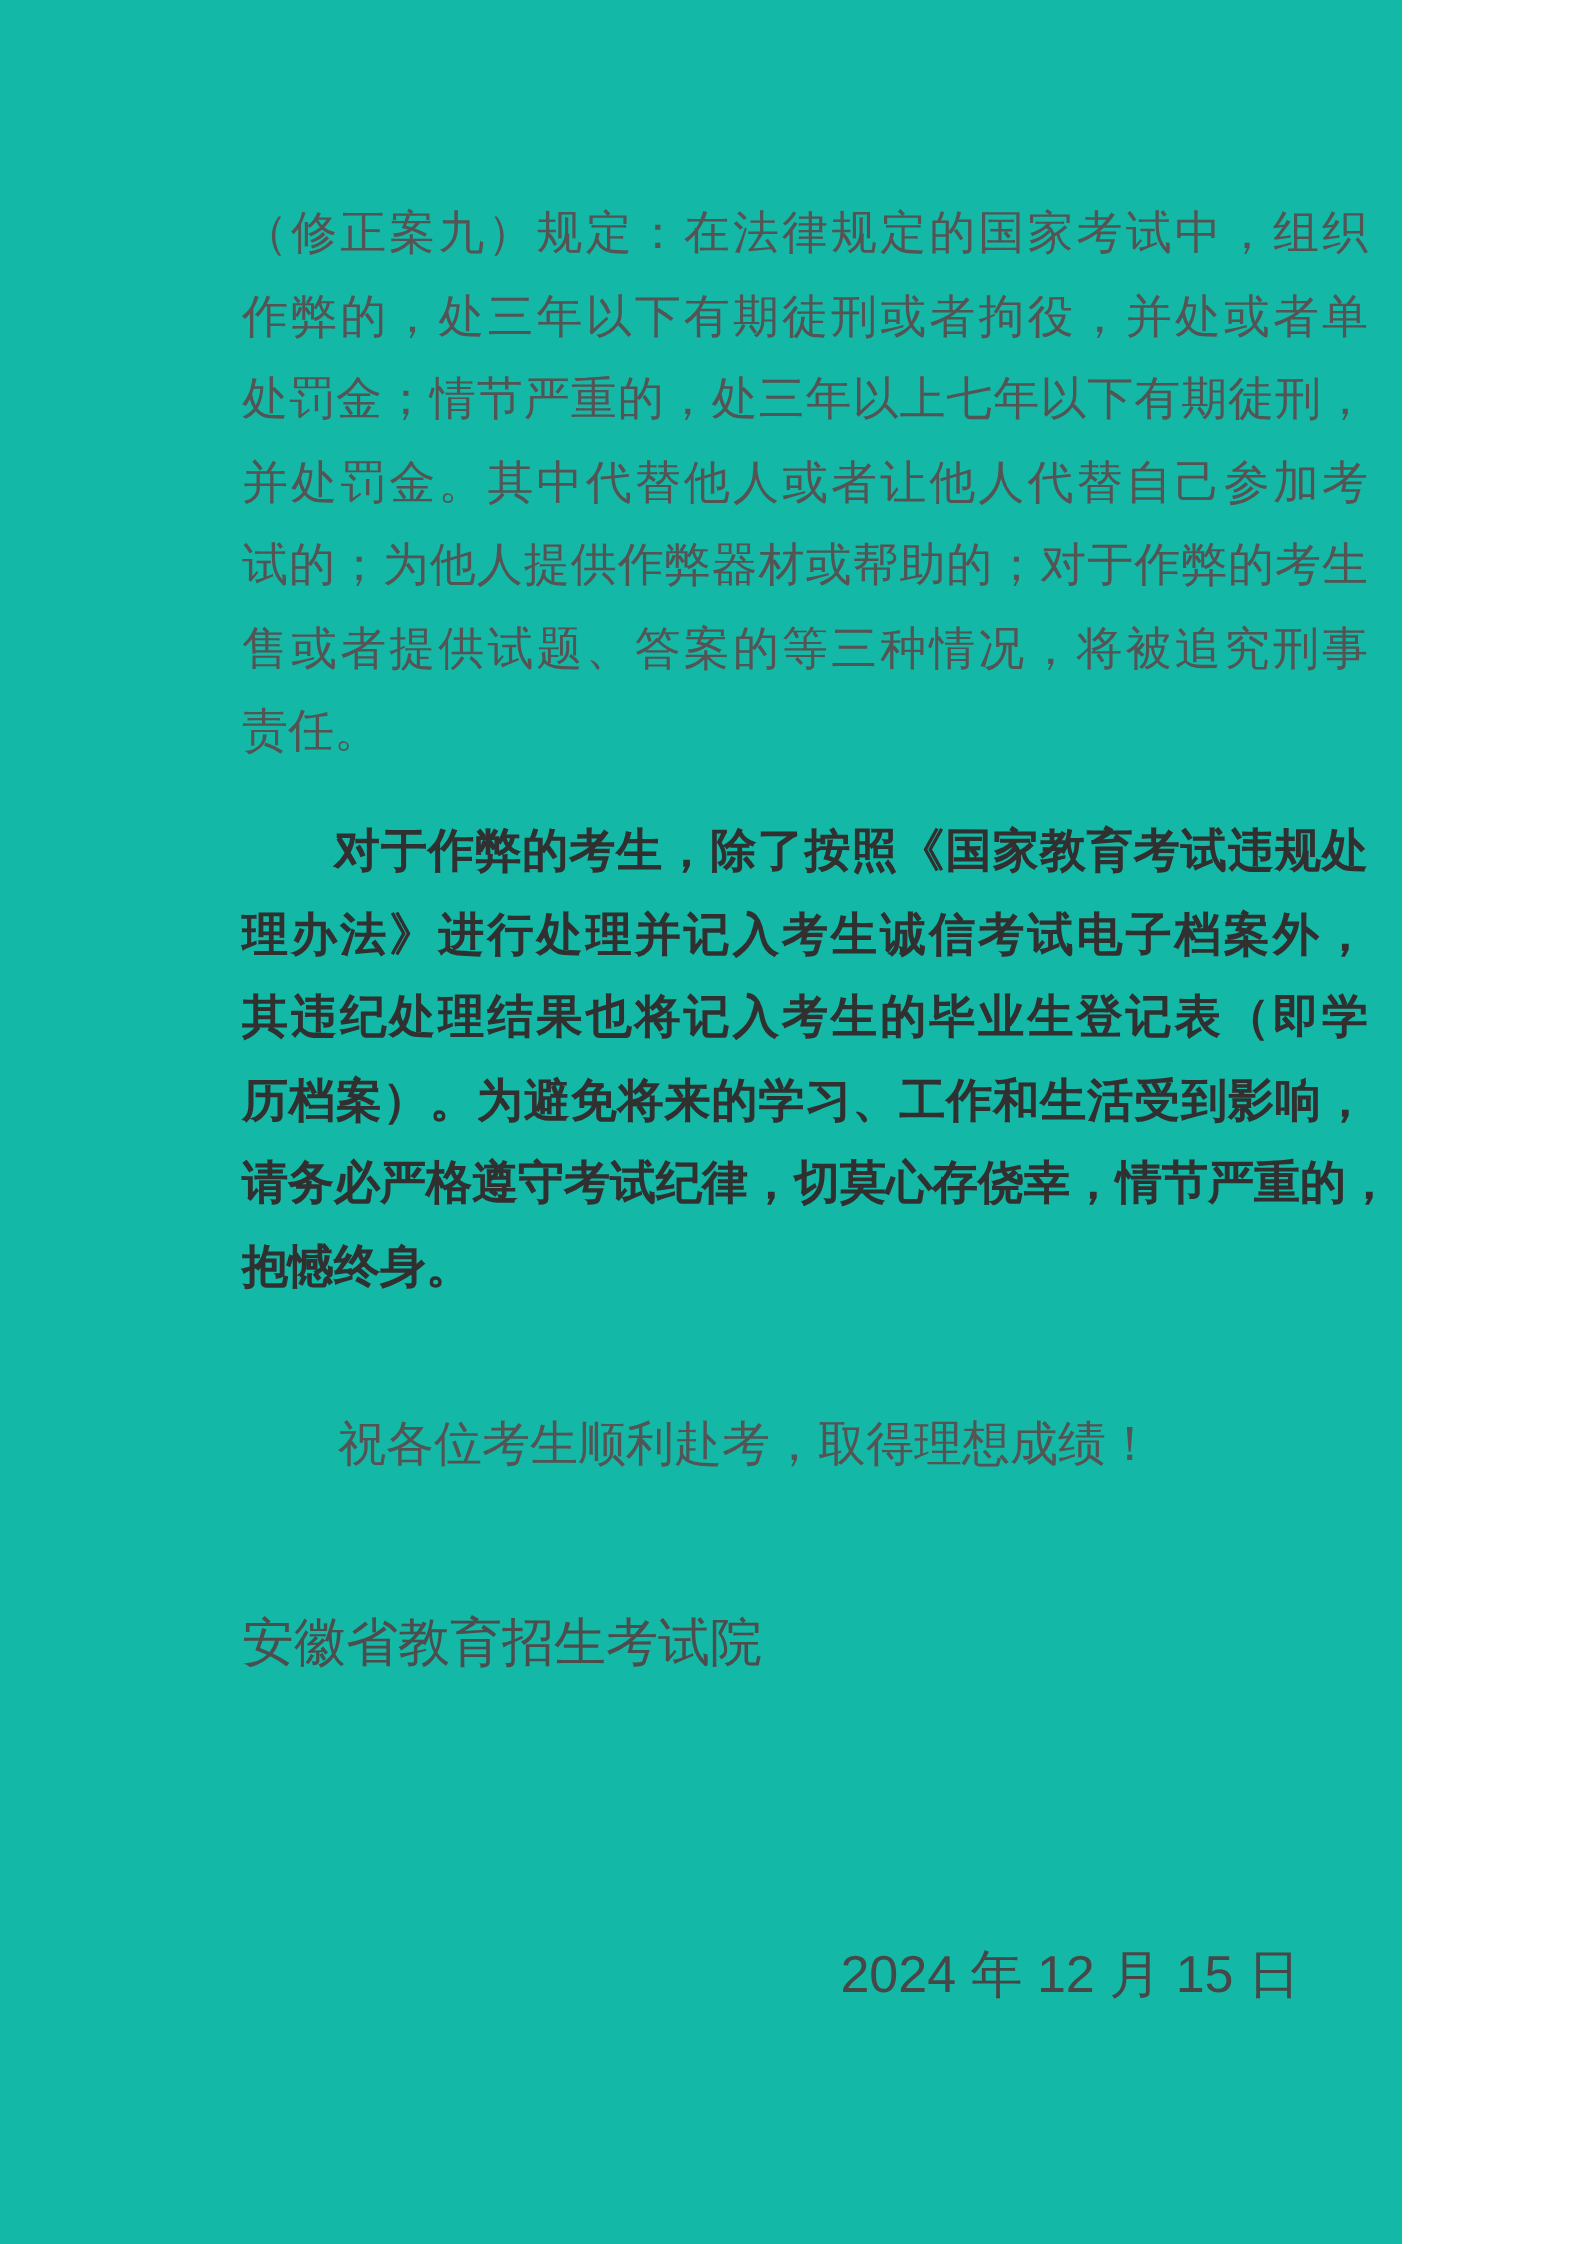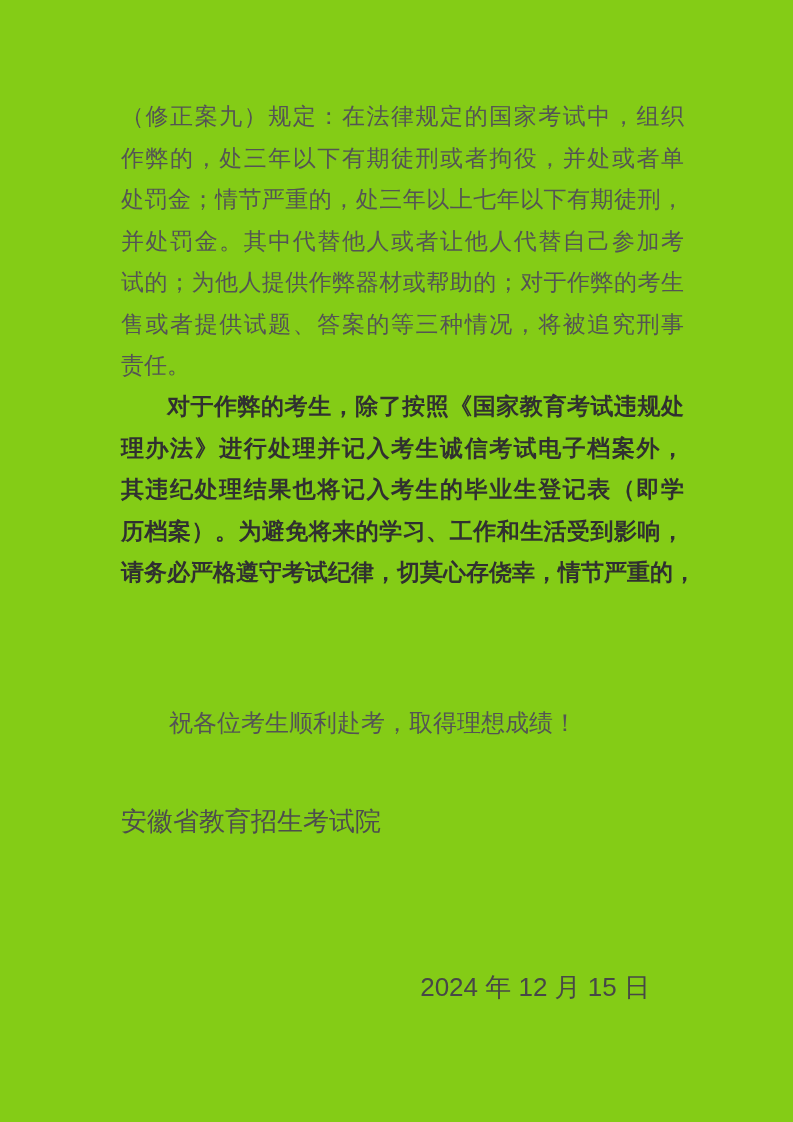--- a/index.html
+++ b/index.html
@@ -10,23 +10,23 @@
   body {
     width: 793px;
     height: 1122px;
     position: relative;
     overflow: hidden;
     font-family: "Liberation Serif", "DejaVu Serif", serif;
   }
   .page {
     position: absolute;
     left: 0; top: 0;
-    width: 793px;
+    width: 701px;
     height: 1122px;
-    background: #84cc16;
+    background: #14b8a6;
   }
   .textblock {
     position: absolute;
     left: 121px;
     width: 563px;
   }
   .serif-body {
     font-family: "Liberation Serif", "DejaVu Serif", serif;
     font-weight: 400;
     color: #545454;
@@ -43,20 +43,21 @@
   .jline {
     text-align: justify;
     text-align-last: justify;
     white-space: nowrap;
   }
   .lastline {
     text-align: left;
   }
   .indent2 {
     text-indent: 2em;
+    margin-top: 19px;
   }
   .para1 { top: 96px; }
   .para2 { top: 386px; }
   .wish  {
     top: 677px;
     text-indent: 2em;
     font-size: 24px;
     margin-top: 26px;
   }
   .signature {
@@ -93,20 +94,21 @@
     <div class="jline">售或者提供试题、答案的等三种情况，将被追究刑事</div>
     <div class="lastline">责任。</div>
   </div>
 
   <div class="textblock sans-bold para2">
     <div class="jline indent2">对于作弊的考生，除了按照《国家教育考试违规处</div>
     <div class="jline">理办法》进行处理并记入考生诚信考试电子档案外，</div>
     <div class="jline">其违纪处理结果也将记入考生的毕业生登记表（即学</div>
     <div class="jline">历档案）。为避免将来的学习、工作和生活受到影响，</div>
     <div class="jline">请务必严格遵守考试纪律，切莫心存侥幸，情节严重的，</div>
+    <div class="lastline">抱憾终身。</div>
   </div>
 
   <div class="textblock serif-body wish">祝各位考生顺利赴考，取得理想成绩！</div>
 
   <div class="textblock serif-body signature">安徽省教育招生考试院</div>
 
   <div class="textblock dateline">2024 年 12 月 15 日</div>
 
 </div>
 

